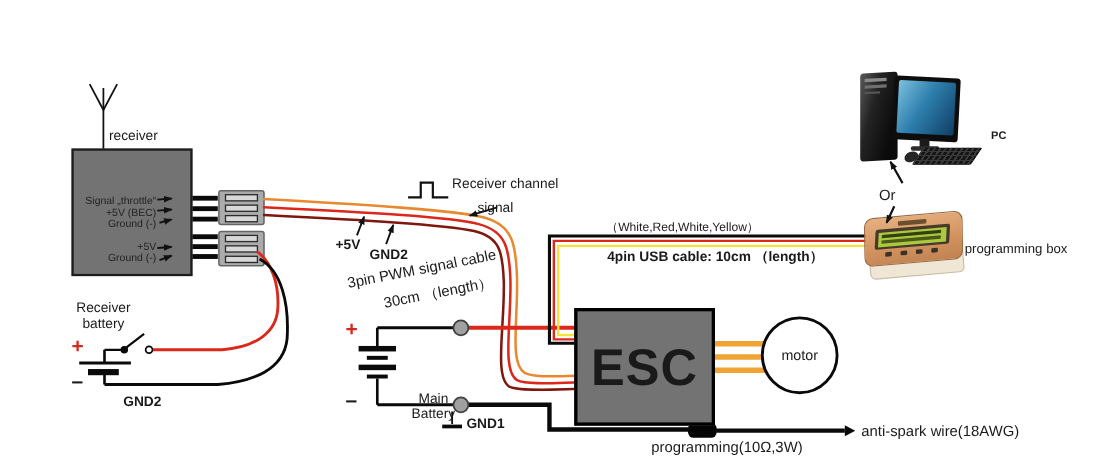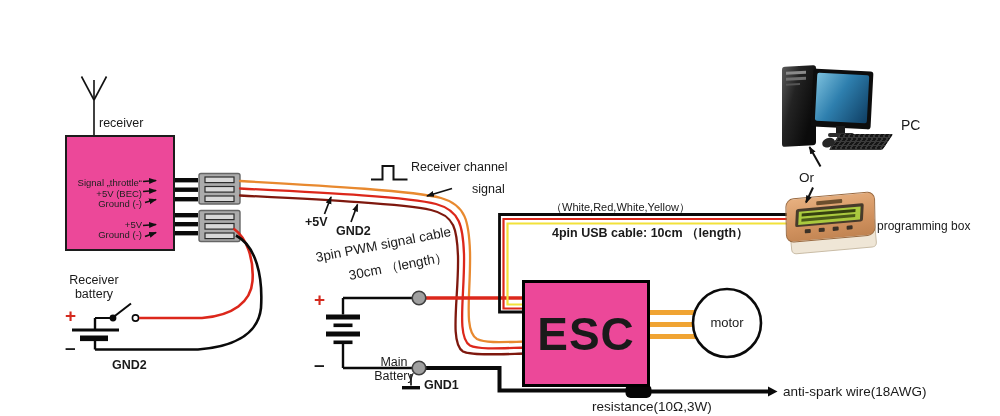--- a/index.html
+++ b/index.html
@@ -1,21 +1,21 @@
 <!DOCTYPE html>
 <html><head>
 <meta charset="utf-8">
 <style>
   html,body{margin:0;padding:0;background:#fff;}
   .stage{position:relative;width:1000px;height:416px;background:#ffffff;overflow:hidden;
          font-family:"Liberation Sans",sans-serif;color:#1a1a1a;}
   .stage svg{position:absolute;left:0;top:0;pointer-events:none;}
   .lbl{position:absolute;white-space:nowrap;line-height:1.12;}
   .b{font-weight:bold;}
-  .box{position:absolute;background:#ec4899;}
+  .box{position:absolute;background:#737373;}
   .rx-box{left:65px;top:135px;width:106px;height:112px;border:2px solid #1c1c1c;}
   .esc-box{left:522px;top:280px;width:122px;height:101px;border:3px solid #000;
            display:flex;align-items:center;justify-content:center;}
   .esc-box span{font-weight:bold;font-size:46px;letter-spacing:1px;transform:scaleY(1.02);}
   .pinlab{position:absolute;left:70px;width:72px;text-align:right;font-size:9.5px;color:#222;}
   .sign{position:absolute;font-size:19px;font-weight:bold;}
   
   .pc{position:absolute;left:776px;top:60px;width:116px;height:96px;}
   .pc *{position:absolute;}
   .pc-tower{left:6px;top:6px;width:34px;height:80px;border-radius:3px;
@@ -212,38 +212,38 @@
     <span style="display:block;">battery</span>
   </div>
   <div class="sign" style="left:65px;top:305px;color:#d42a1e;">+</div>
   <div class="sign" style="left:65px;top:337px;">–</div>
   <div class="lbl b" style="left:112px;top:358px;font-size:12.5px;">GND2</div>
 
   <div class="lbl b" style="left:305px;top:215px;font-size:12.5px;">+5V</div>
   <div class="lbl b" style="left:336px;top:224px;font-size:12.5px;">GND2</div>
 
   <div class="lbl" style="left:411px;top:160px;font-size:12.5px;">Receiver channel</div>
-  <div class="lbl" style="left:472px;top:182px;font-size:12.5px;">signal</div>
+  <div class="lbl" style="left:434px;top:182px;font-size:12.5px;">signal</div>
 
   <div class="lbl" style="left:316px;top:250px;font-size:13.5px;transform:rotate(-11deg);transform-origin:0 50%;">3pin PWM signal cable</div>
   <div class="lbl" style="left:349px;top:268px;font-size:13.5px;transform:rotate(-11deg);transform-origin:0 50%;">30cm （length）</div>
 
   <div class="lbl" style="left:370px;top:314px;width:48px;text-align:center;font-size:12.5px;">
     <span style="display:block;margin-top:41px;">Main</span>
     <span style="display:block;">Battery</span>
   </div>
   <div class="sign" style="left:314px;top:289px;color:#d42a1e;">+</div>
   <div class="sign" style="left:314px;top:354px;">–</div>
   <div class="lbl b" style="left:424px;top:378px;font-size:12.5px;">GND1</div>
 
   <div class="lbl" style="left:551px;top:201px;font-size:11px;">（White,Red,White,Yellow）</div>
   <div class="lbl" style="left:552px;top:226px;font-size:12.5px;font-weight:600;">4pin USB cable: 10cm （length）</div>
 
   <div class="lbl" style="left:693px;top:316px;width:68px;text-align:center;font-size:13px;">motor</div>
 
-  <div class="lbl" style="left:901px;top:118px;font-size:14px;">PC</div>
+  <div class="lbl" style="left:901px;top:118px;font-size:10px;font-weight:bold;">PC</div>
   <div class="lbl" style="left:799px;top:170px;font-size:13.5px;">Or</div>
   <div class="lbl" style="left:877px;top:220px;font-size:12px;">programming box</div>
 
   <div class="lbl" style="left:783px;top:384px;font-size:13.5px;">anti-spark wire(18AWG)</div>
-  <div class="lbl" style="left:592px;top:399px;font-size:13.5px;">resistance(10Ω,3W)</div>
+  <div class="lbl" style="left:592px;top:399px;font-size:13.5px;">programming(10Ω,3W)</div>
 
 </div>
 
 </body></html>

